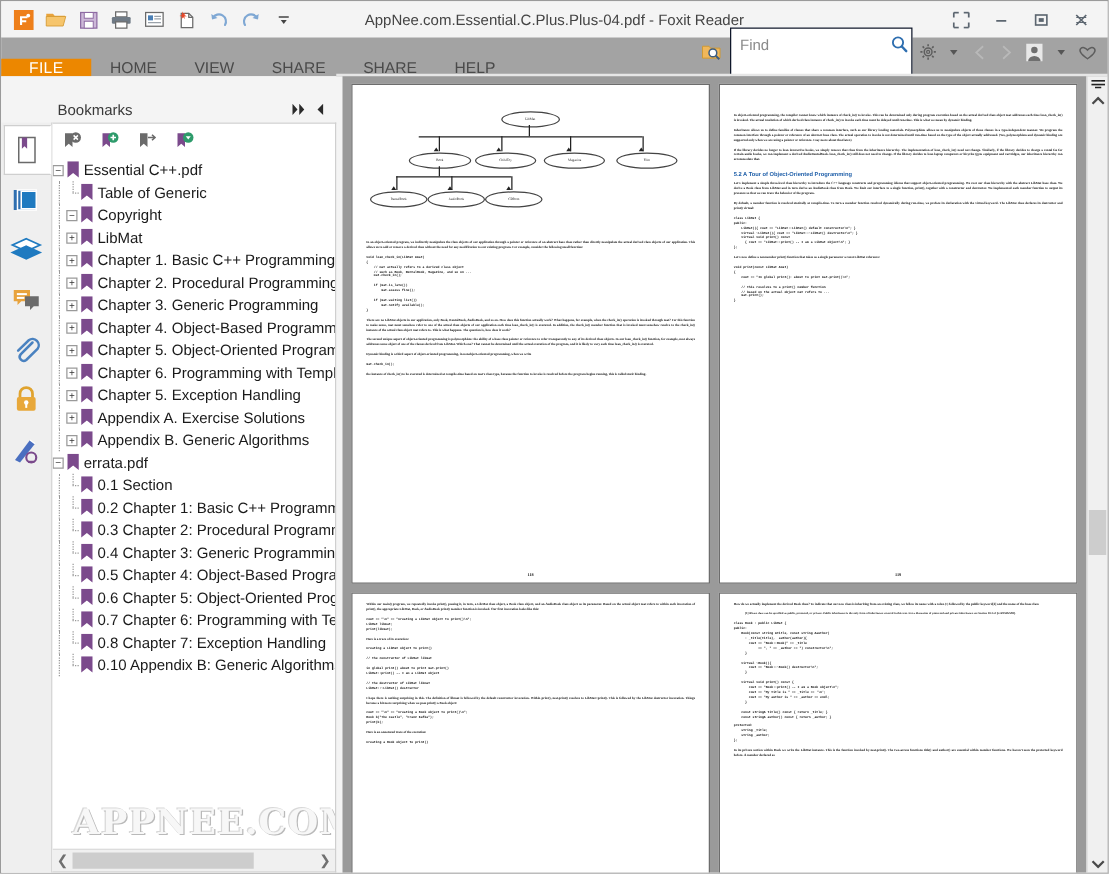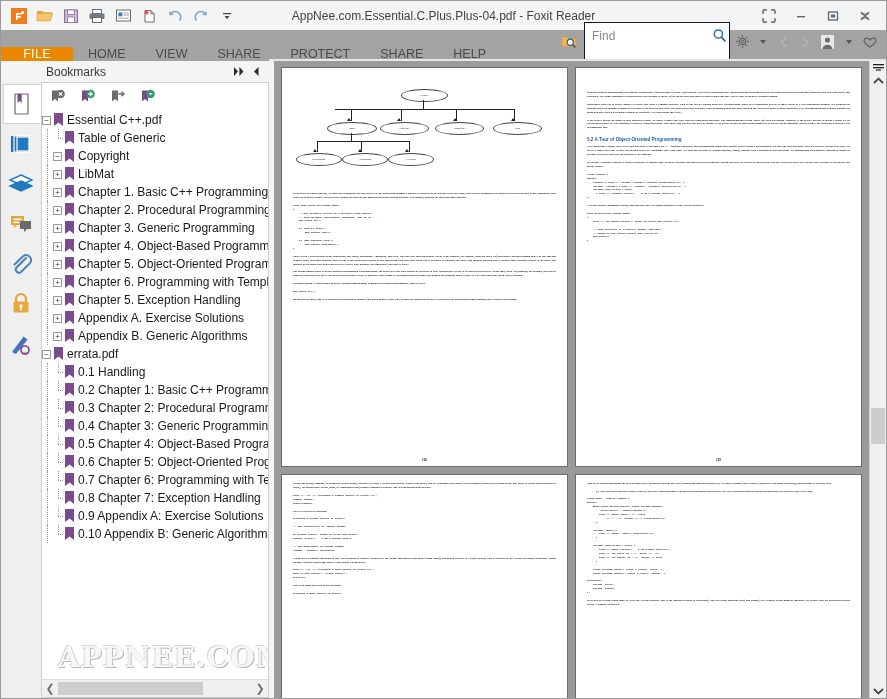--- a/index.html
+++ b/index.html
@@ -39,21 +39,21 @@
   .smallbtn{width:18px;height:22px;display:flex;align-items:center;justify-content:center;}
   .caret{width:0;height:0;border-left:3.5px solid transparent;border-right:3.5px solid transparent;
          border-top:4px solid #555;}
 
   
   .main{flex:1;display:flex;min-height:0;background:#f4f4f4;}
 
   
   .leftpanel{width:268px;min-width:268px;display:flex;flex-direction:column;background:#f4f4f4;
              position:relative;}
-  .bm-head{height:21px;display:flex;align-items:center;background:#f4f4f4;}
+  .bm-head{height:21px;display:flex;align-items:center;background:#f4f4f4;margin-top:16px;}
   .bm-title{font-size:12px;color:#3a3a3a;margin-left:45px;}
   .bm-head-ctl{margin-left:auto;display:flex;gap:6px;padding-right:9px;align-items:center;}
   .panel-body{flex:1;display:flex;min-height:0;}
   .icon-rail{width:40px;min-width:40px;background:#efefef;border-right:1px solid #cfcfcf;
              display:flex;flex-direction:column;align-items:center;padding-top:2px;}
   .rail-btn{width:38px;height:40px;display:flex;align-items:center;justify-content:center;}
   .rail-btn.active{background:#fff;border:1px solid #cfcfcf;border-right:1px solid #fff;
                    box-sizing:border-box;margin-right:-1px;}
   .bm-pane{flex:1;background:#fff;border:1px solid #cfcfcf;border-left:0;display:flex;
            flex-direction:column;min-width:0;position:relative;overflow:hidden;}
@@ -230,21 +230,20 @@
           </svg>
       </div>
     </div>
   </div>
 
   <div class="menubar">
     <div class="mfile">FILE</div>
     <div class="mitem">HOME</div>
     <div class="mitem">VIEW</div>
     <div class="mitem">SHARE</div>
-    <div class="mitem">PROTECT</div>
     <div class="mitem">SHARE</div>
     <div class="mitem">HELP</div>
 
     <div class="menu-right">
       <div class="smallbtn" style="width:22px">
         <svg width="18" height="16" viewBox="0 0 18 16">
             <path d="M1 3 h5.2 l1.2 1.5 H15 v8 H1 Z" fill="#f0b75a" stroke="#d09a34" stroke-width=".8"></path>
             <circle cx="9.3" cy="8.3" r="3.1" fill="#fff" stroke="#3d5d80" stroke-width="1.2"></circle>
             <path d="M11.6 10.6 L14.4 13.4" stroke="#3d5d80" stroke-width="1.6"></path>
           </svg>
@@ -541,21 +540,21 @@
                 <span class="bmlabel">errata.pdf</span>
               </div>
               <div class="bmrow">
                 <span class="dots"></span>
                 <span class="dots elbow"></span>
                 <span>
                   <svg width="11" height="14" viewBox="0 0 11 14" style="flex:none">
                     <path d="M1 0 h9 v13 l-4.5 -3.6 L1 13 Z" fill="#7b4a8c"></path>
                   </svg>
                 </span>
-                <span class="bmlabel">0.1 Handling</span>
+                <span class="bmlabel">0.1 Section</span>
               </div>
               <div class="bmrow">
                 <span class="dots"></span>
                 <span class="dots elbow"></span>
                 <span>
                   <svg width="11" height="14" viewBox="0 0 11 14" style="flex:none">
                     <path d="M1 0 h9 v13 l-4.5 -3.6 L1 13 Z" fill="#7b4a8c"></path>
                   </svg>
                 </span>
                 <span class="bmlabel">0.2 Chapter 1: Basic C++ Programming</span>
@@ -612,30 +611,20 @@
               </div>
               <div class="bmrow">
                 <span class="dots"></span>
                 <span class="dots elbow"></span>
                 <span>
                   <svg width="11" height="14" viewBox="0 0 11 14" style="flex:none">
                     <path d="M1 0 h9 v13 l-4.5 -3.6 L1 13 Z" fill="#7b4a8c"></path>
                   </svg>
                 </span>
                 <span class="bmlabel">0.8 Chapter 7: Exception Handling</span>
-              </div>
-              <div class="bmrow">
-                <span class="dots"></span>
-                <span class="dots elbow"></span>
-                <span>
-                  <svg width="11" height="14" viewBox="0 0 11 14" style="flex:none">
-                    <path d="M1 0 h9 v13 l-4.5 -3.6 L1 13 Z" fill="#7b4a8c"></path>
-                  </svg>
-                </span>
-                <span class="bmlabel">0.9 Appendix A: Exercise Solutions</span>
               </div>
               <div class="bmrow">
                 <span class="dots"></span>
                 <span class="dots elbow"></span>
                 <span>
                   <svg width="11" height="14" viewBox="0 0 11 14" style="flex:none">
                     <path d="M1 0 h9 v13 l-4.5 -3.6 L1 13 Z" fill="#7b4a8c"></path>
                   </svg>
                 </span>
                 <span class="bmlabel">0.10 Appendix B: Generic Algorithms</span>

